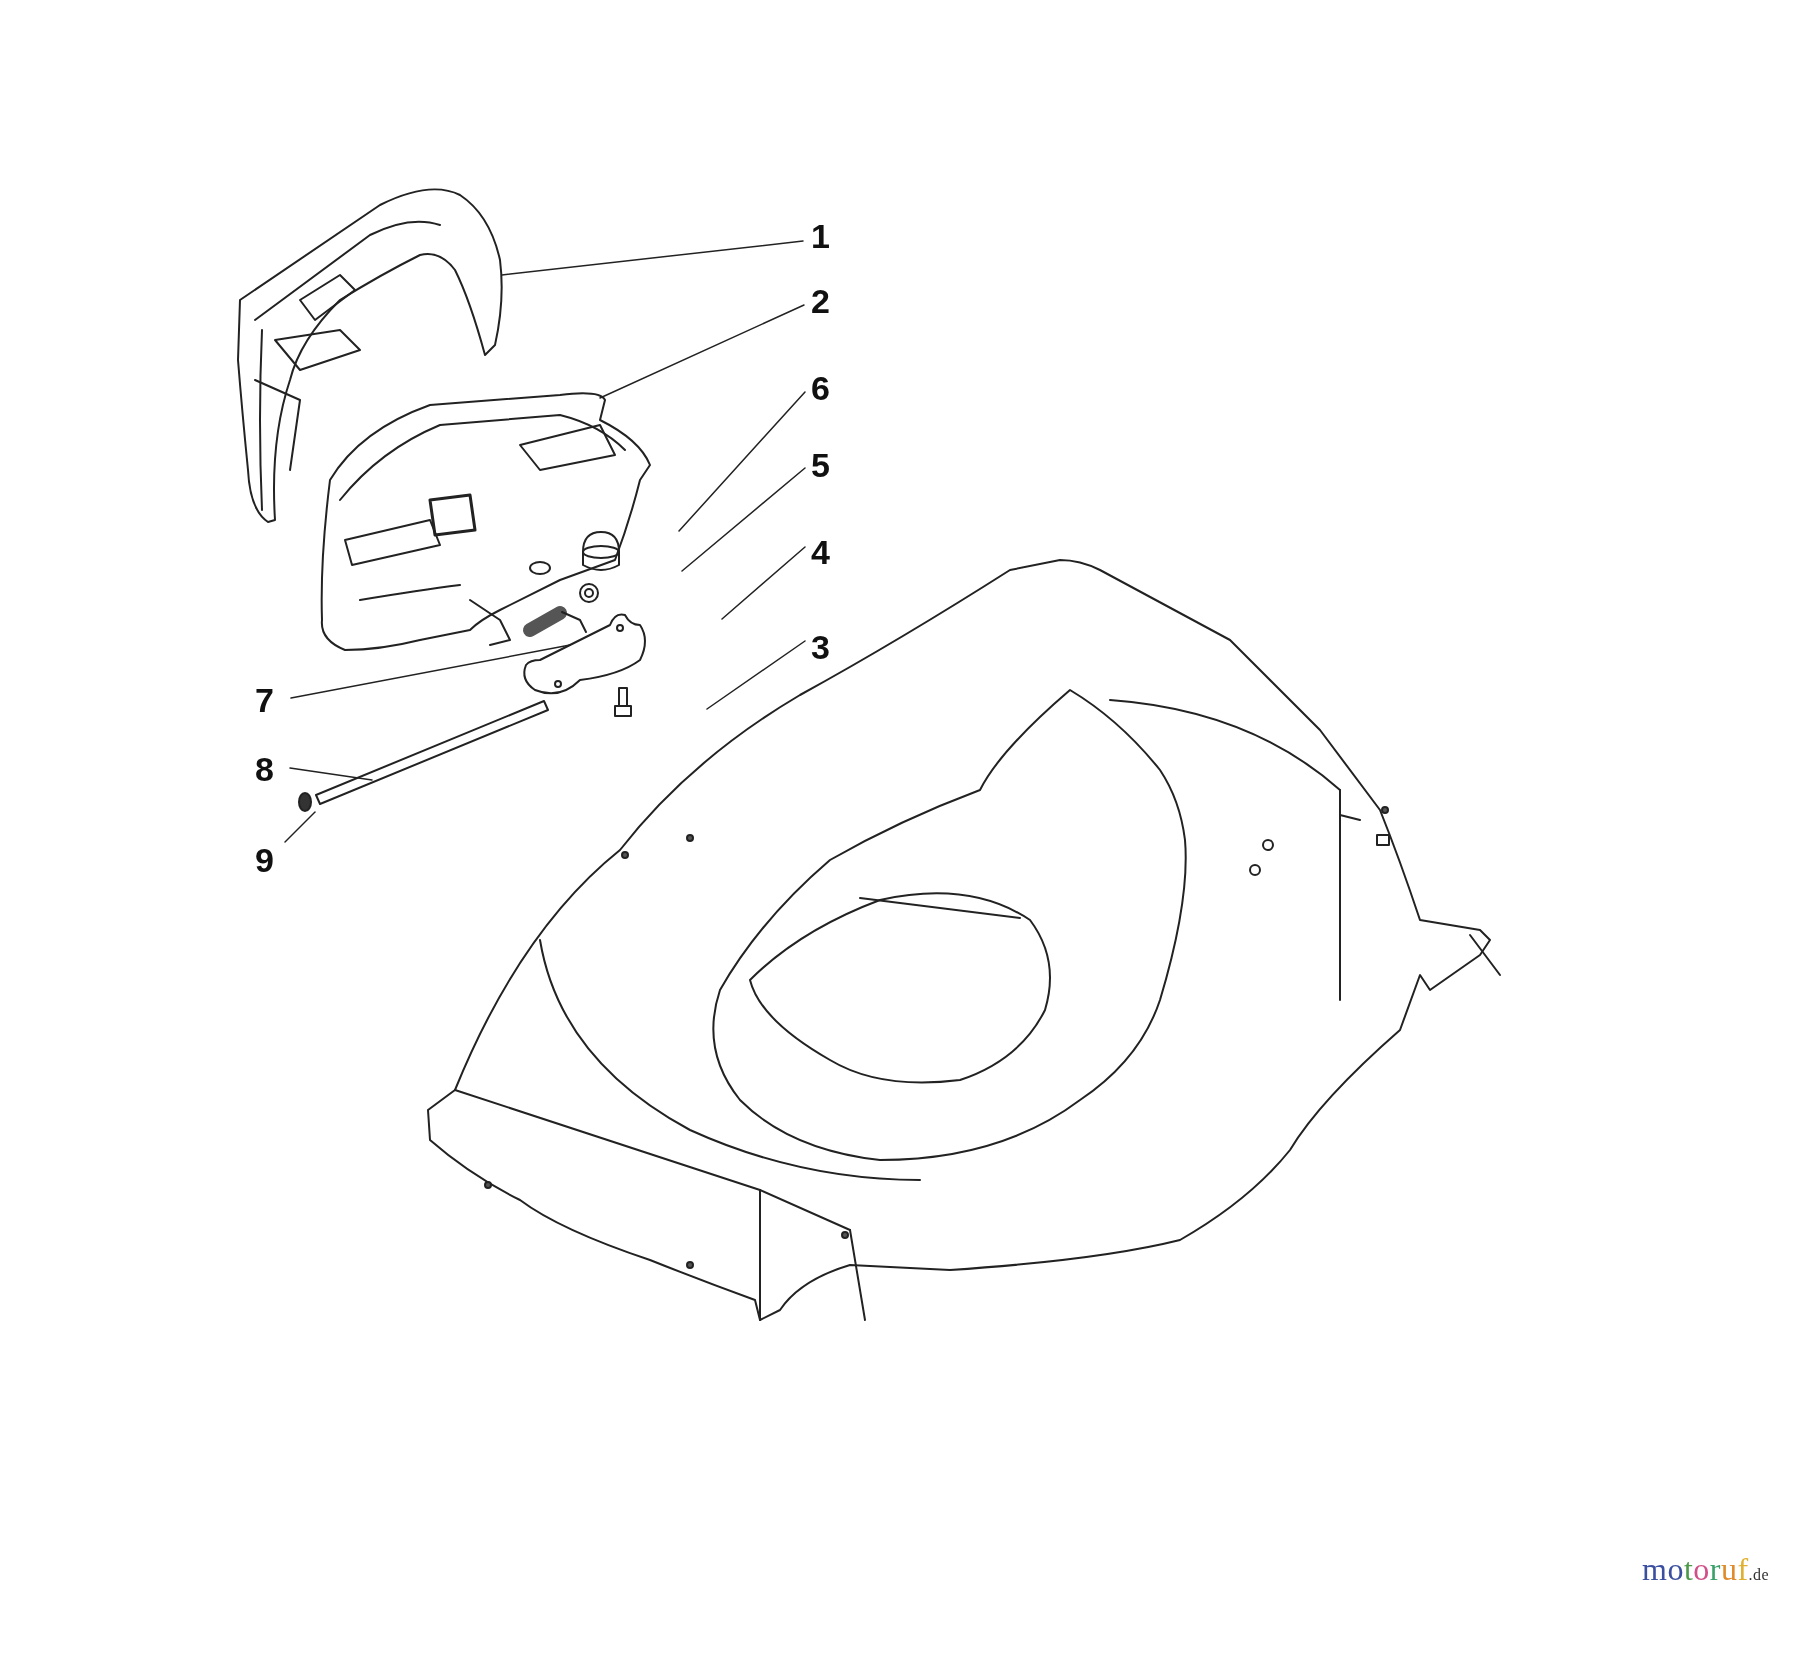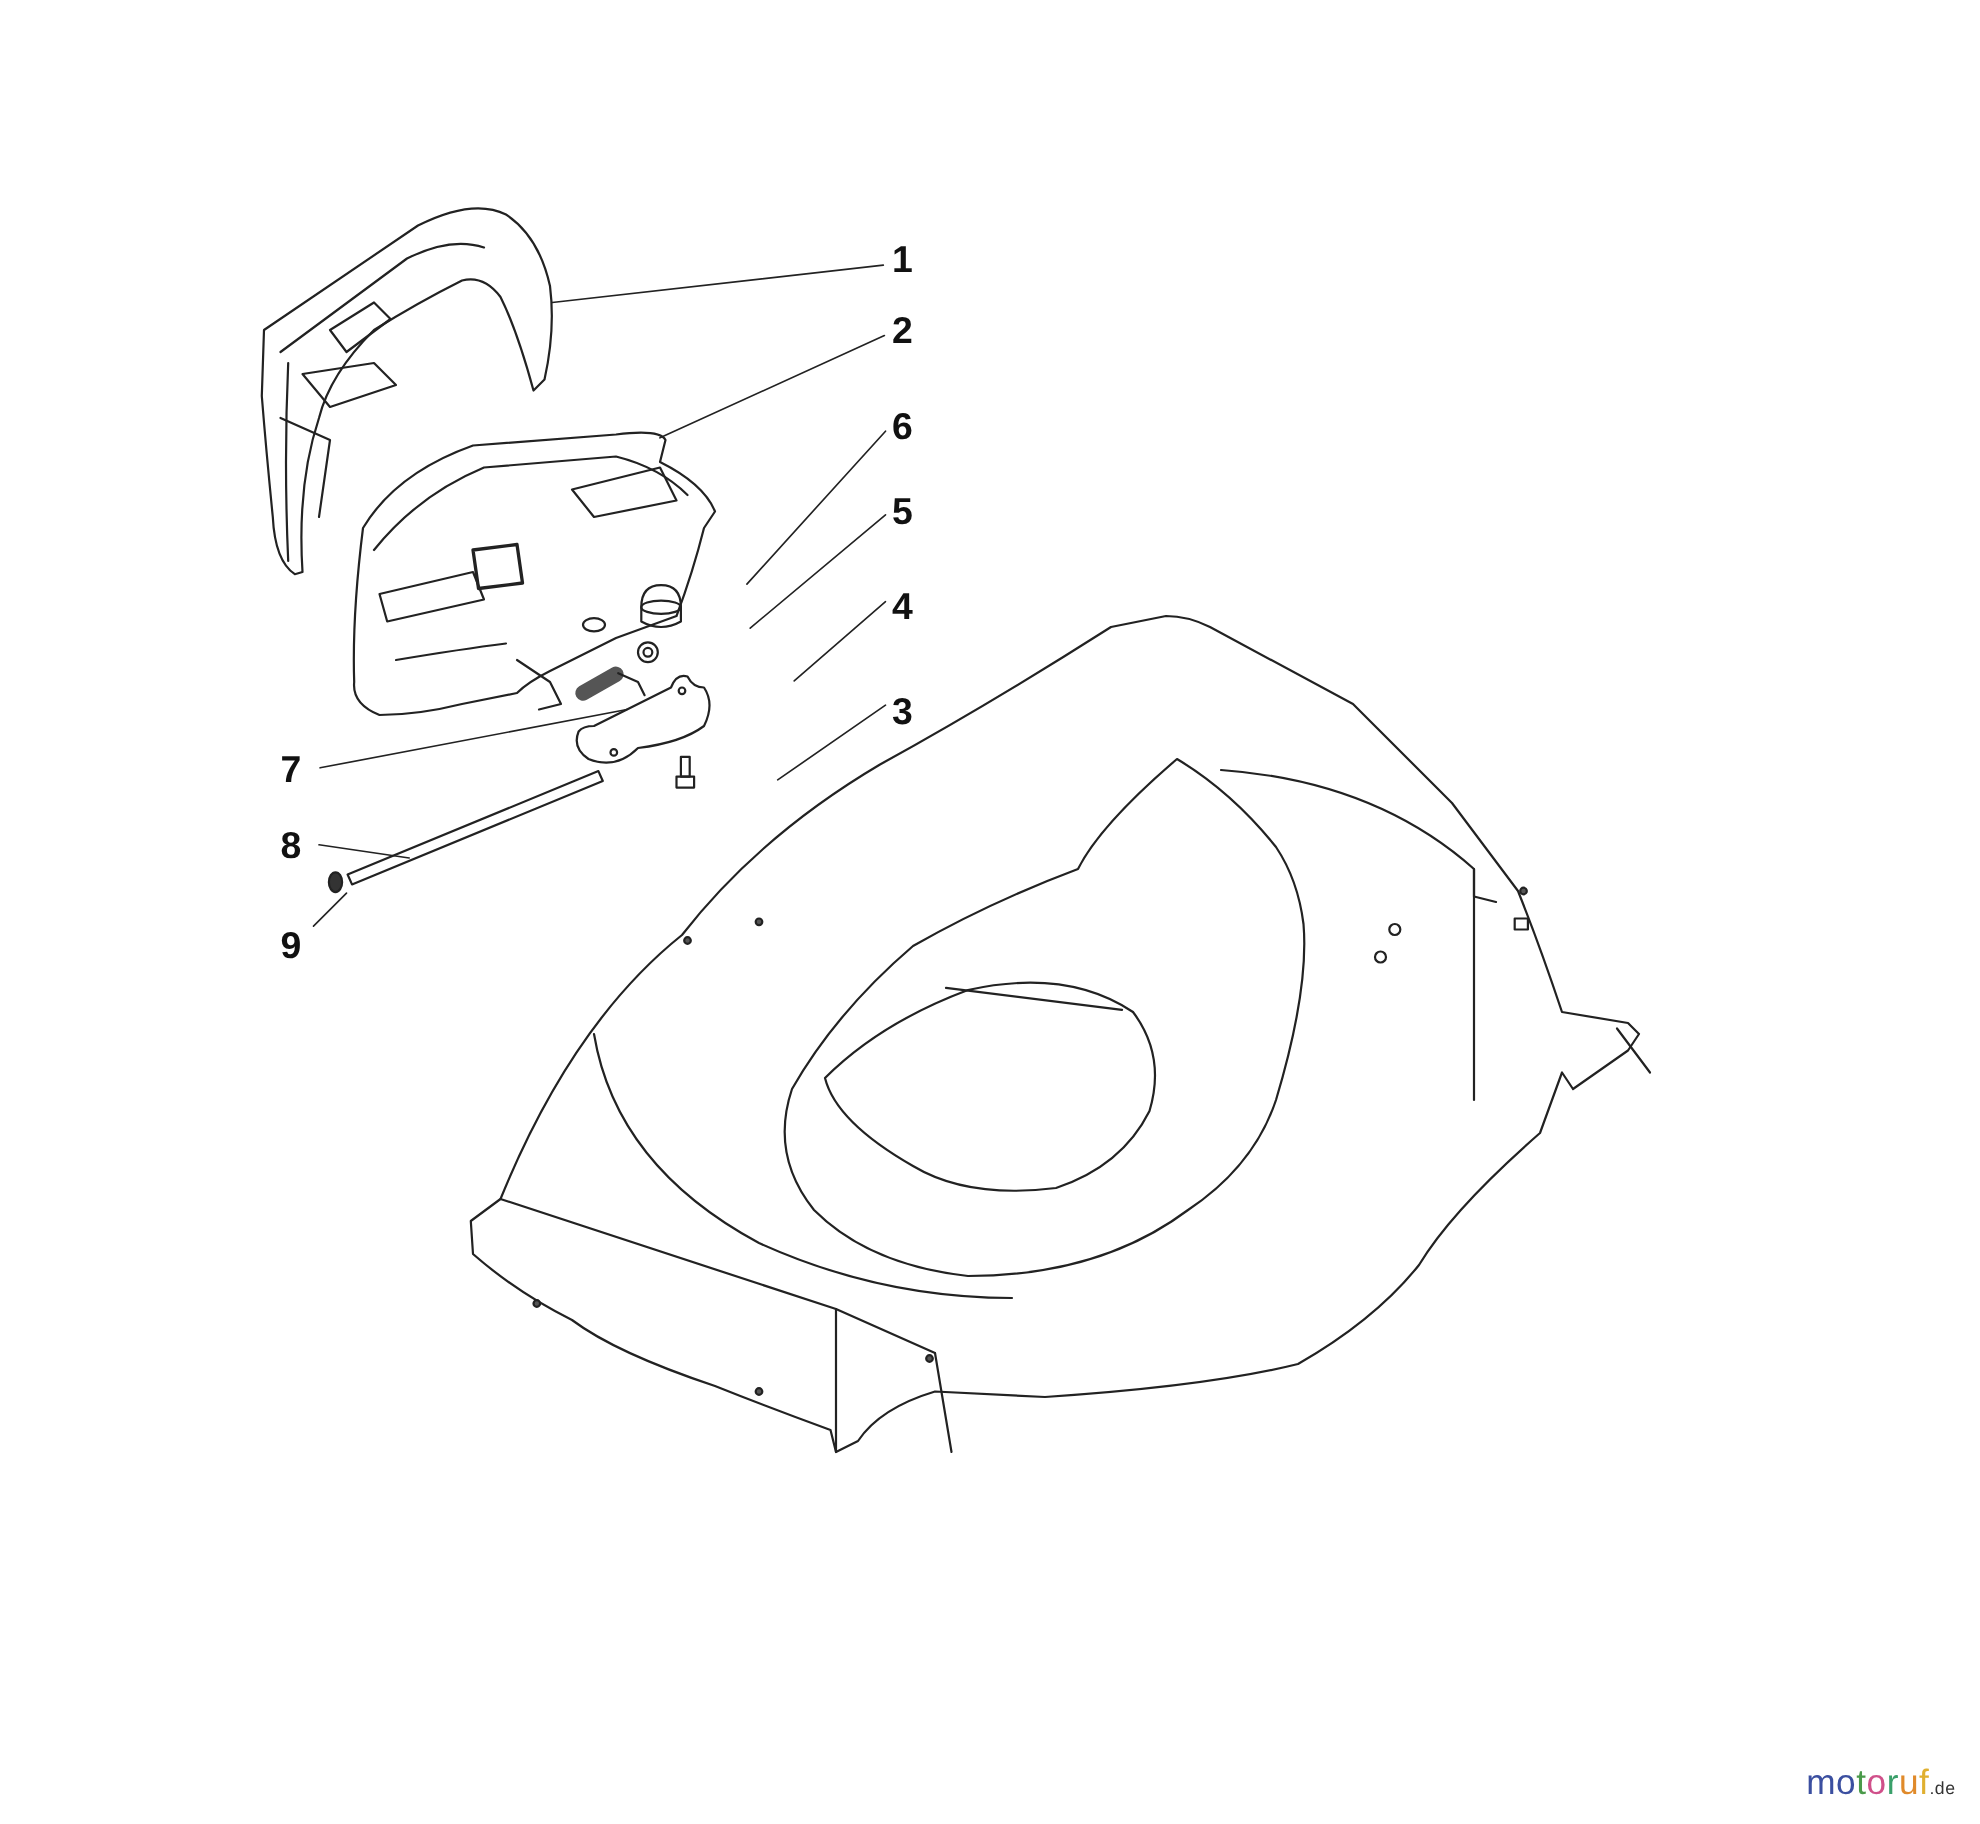--- a/index.html
+++ b/index.html
@@ -1,20 +1,20 @@
 <!DOCTYPE html>
 <html><head>
 <meta charset="utf-8">
 <style>
   html, body { margin: 0; padding: 0; background: #ffffff; }
   body { width: 1800px; height: 1658px; position: relative; overflow: hidden; font-family: "Liberation Sans", sans-serif; }
   .stage { position: absolute; left: 0; top: 0; width: 1800px; height: 1658px; }
   svg.drawing { position: absolute; left: 0; top: 0; }
   .callout { position: absolute; font-family: "Liberation Sans", sans-serif; font-weight: bold; font-size: 34px; color: #111; line-height: 1; }
-  .watermark { position: absolute; left: 1642px; top: 1602px; font-family: Liberation Sans, sans-serif; font-size: 32px; letter-spacing: 0.5px; }
+  .watermark { position: absolute; left: 1642px; top: 1551px; font-family: Liberation Serif, serif; font-size: 32px; letter-spacing: 0.5px; }
   .watermark .wm-l { display: inline-block; }
   .watermark .wm-tld { font-size: 16px; color: #333; }
 </style>
 </head>
 <body>
 
 <div class="stage">
 
   <svg class="drawing" width="1800" height="1658" viewBox="0 0 1800 1658" fill="none" stroke="#222" stroke-width="2" stroke-linejoin="round" stroke-linecap="round">
 

